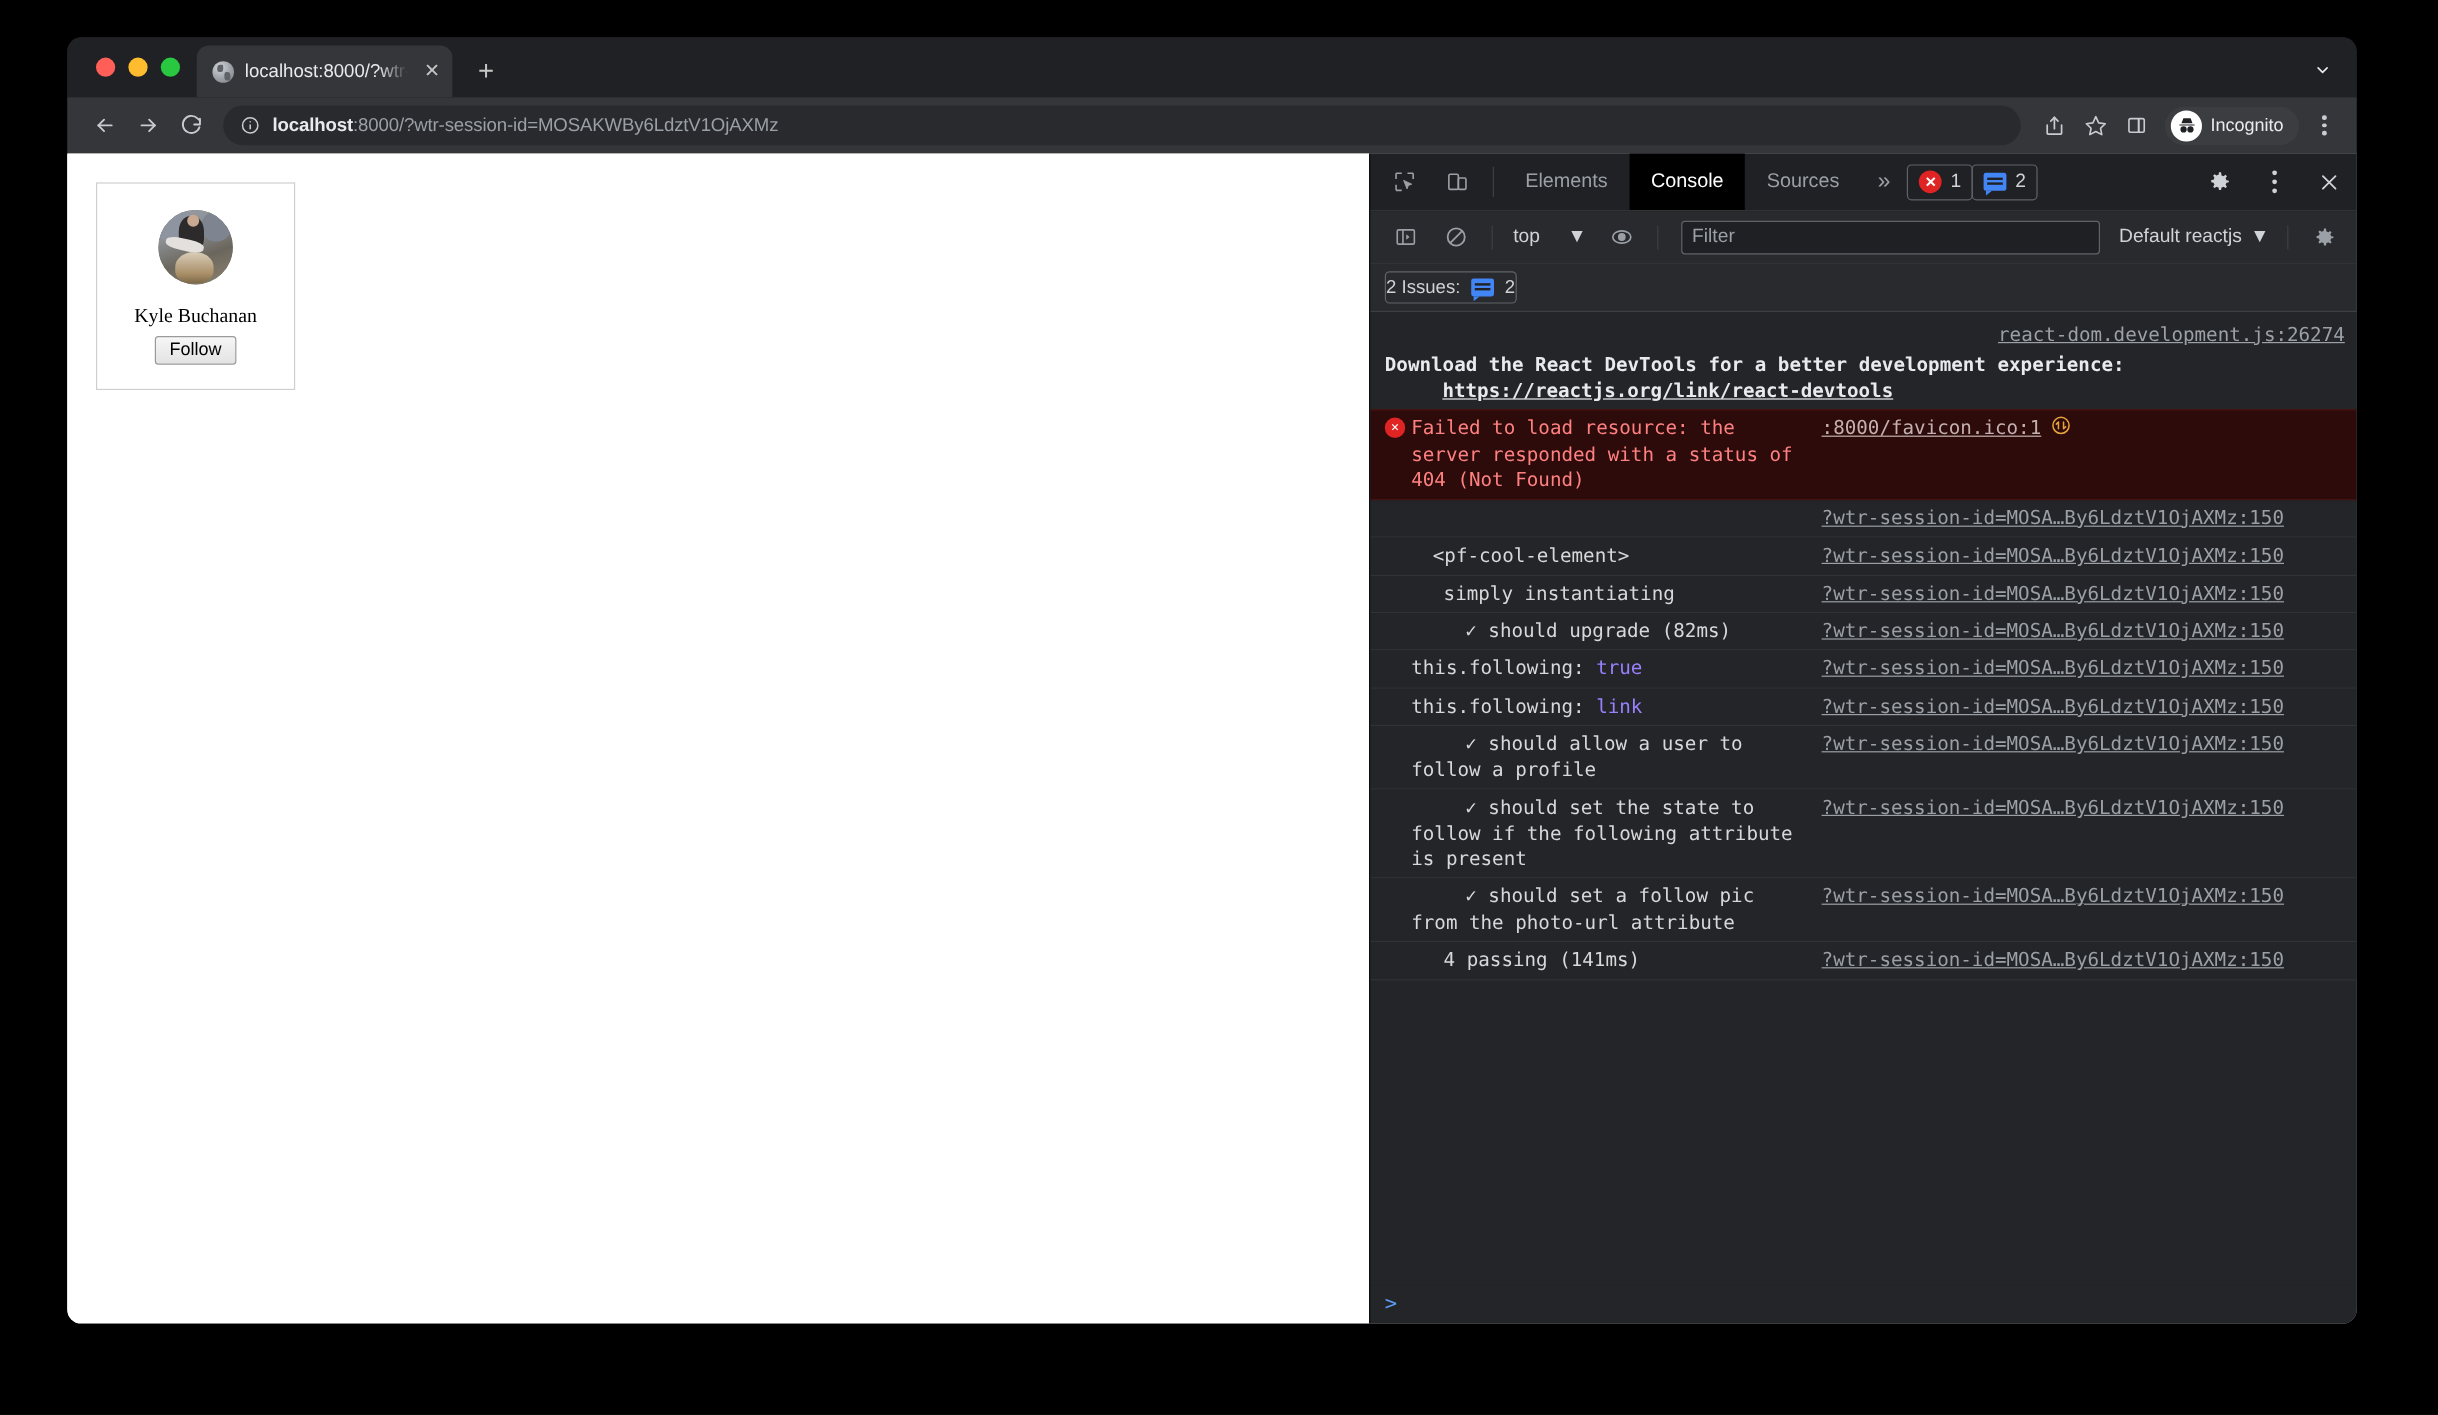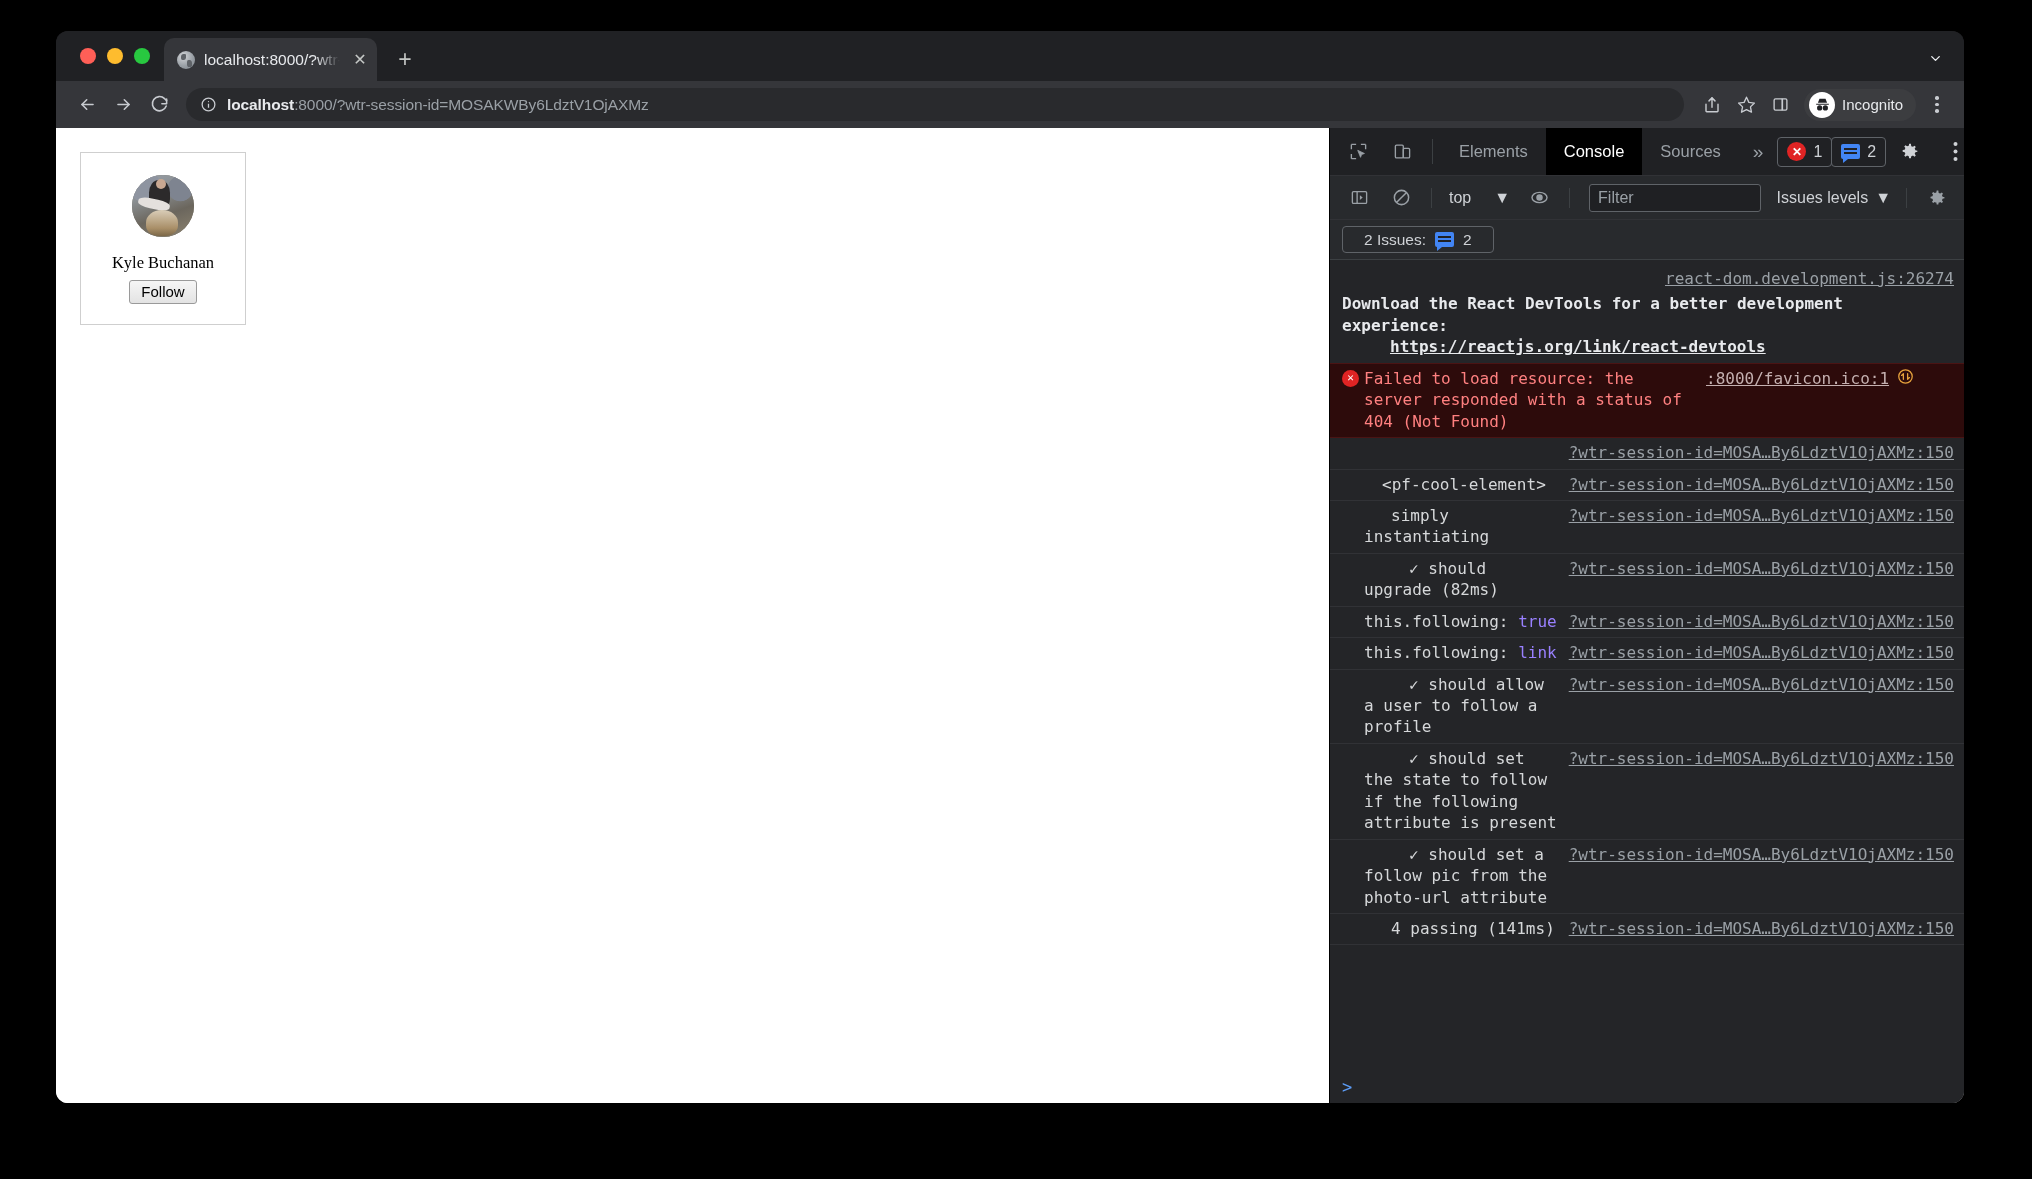--- a/index.html
+++ b/index.html
@@ -166,21 +166,21 @@
 
   
   #viewport {
     display: flex;
     height: calc(1072px - 50px - 47px);
     background: #ffffff;
   }
 
   
   #page-content {
-    width: 1273px;
+    width: 1085px;
     background: #ffffff;
     padding: 24px 0 0 24px;
     flex: none;
     overflow: hidden;
   }
   #profile-card {
     width: 166px;
     border: 1px solid #cfcfcf;
     background: #fff;
     padding: 22px 10px 20px;
@@ -312,21 +312,21 @@
 
   #dt-issues-bar {
     height: 40px;
     background: #282a2d;
     border-bottom: 1px solid #3c4043;
     display: flex; align-items: center;
     padding-left: 12px;
   }
   #issues-chip {
     display: flex; align-items: center; gap: 9px;
-    height: 27px; padding: 0 21px;
+    height: 27px; padding: 0 0;
     border: 1px solid #5f6368; border-radius: 4px;
     color: #cfd2d6; font-size: 15.5px;
   }
 
   #console-messages {
     flex: 1 1 auto;
     overflow: hidden;
     background: #242528;
     font-family: "DejaVu Sans Mono", monospace;
     font-size: 16px;
@@ -560,21 +560,21 @@
         </div>
         <div class="ct-btn">
           <svg width="19" height="19" viewBox="0 0 24 24" fill="none" stroke="currentColor" stroke-width="1.8">
               <ellipse cx="12" cy="12" rx="9.5" ry="6.5"></ellipse>
               <circle cx="12" cy="12" r="3.2" fill="currentColor"></circle>
             </svg>
         </div>
         <div class="ct-sep"></div>
         <input id="ct-filter" value="" placeholder="Filter" style="">
         <div id="ct-levels">
-          <span>Issues levels</span>
+          <span>Default reactjs</span>
           <span>▼</span>
         </div>
         <div class="ct-sep"></div>
         <div class="ct-btn">
           <svg width="20" height="20" viewBox="0 0 24 24" fill="currentColor">
               <path d="M12 8.4a3.6 3.6 0 1 0 0 7.2 3.6 3.6 0 0 0 0-7.2zm9 4.6v-2l-2.3-.4a7 7 0 0 0-.8-1.9l1.3-1.9-1.4-1.4-1.9 1.3a7 7 0 0 0-1.9-.8L13.6 3h-2l-.4 2.3a7 7 0 0 0-1.9.8L7.4 4.8 6 6.2l1.3 1.9a7 7 0 0 0-.8 1.9L4.2 10.4v2l2.3.4c.2.7.5 1.3.8 1.9L6 16.6 7.4 18l1.9-1.3c.6.4 1.2.6 1.9.8l.4 2.3h2l.4-2.3c.7-.2 1.3-.4 1.9-.8l1.9 1.3 1.4-1.4-1.3-1.9c.4-.6.6-1.2.8-1.9l2.3-.4z"></path>
             </svg>
         </div>
       </div>
 

